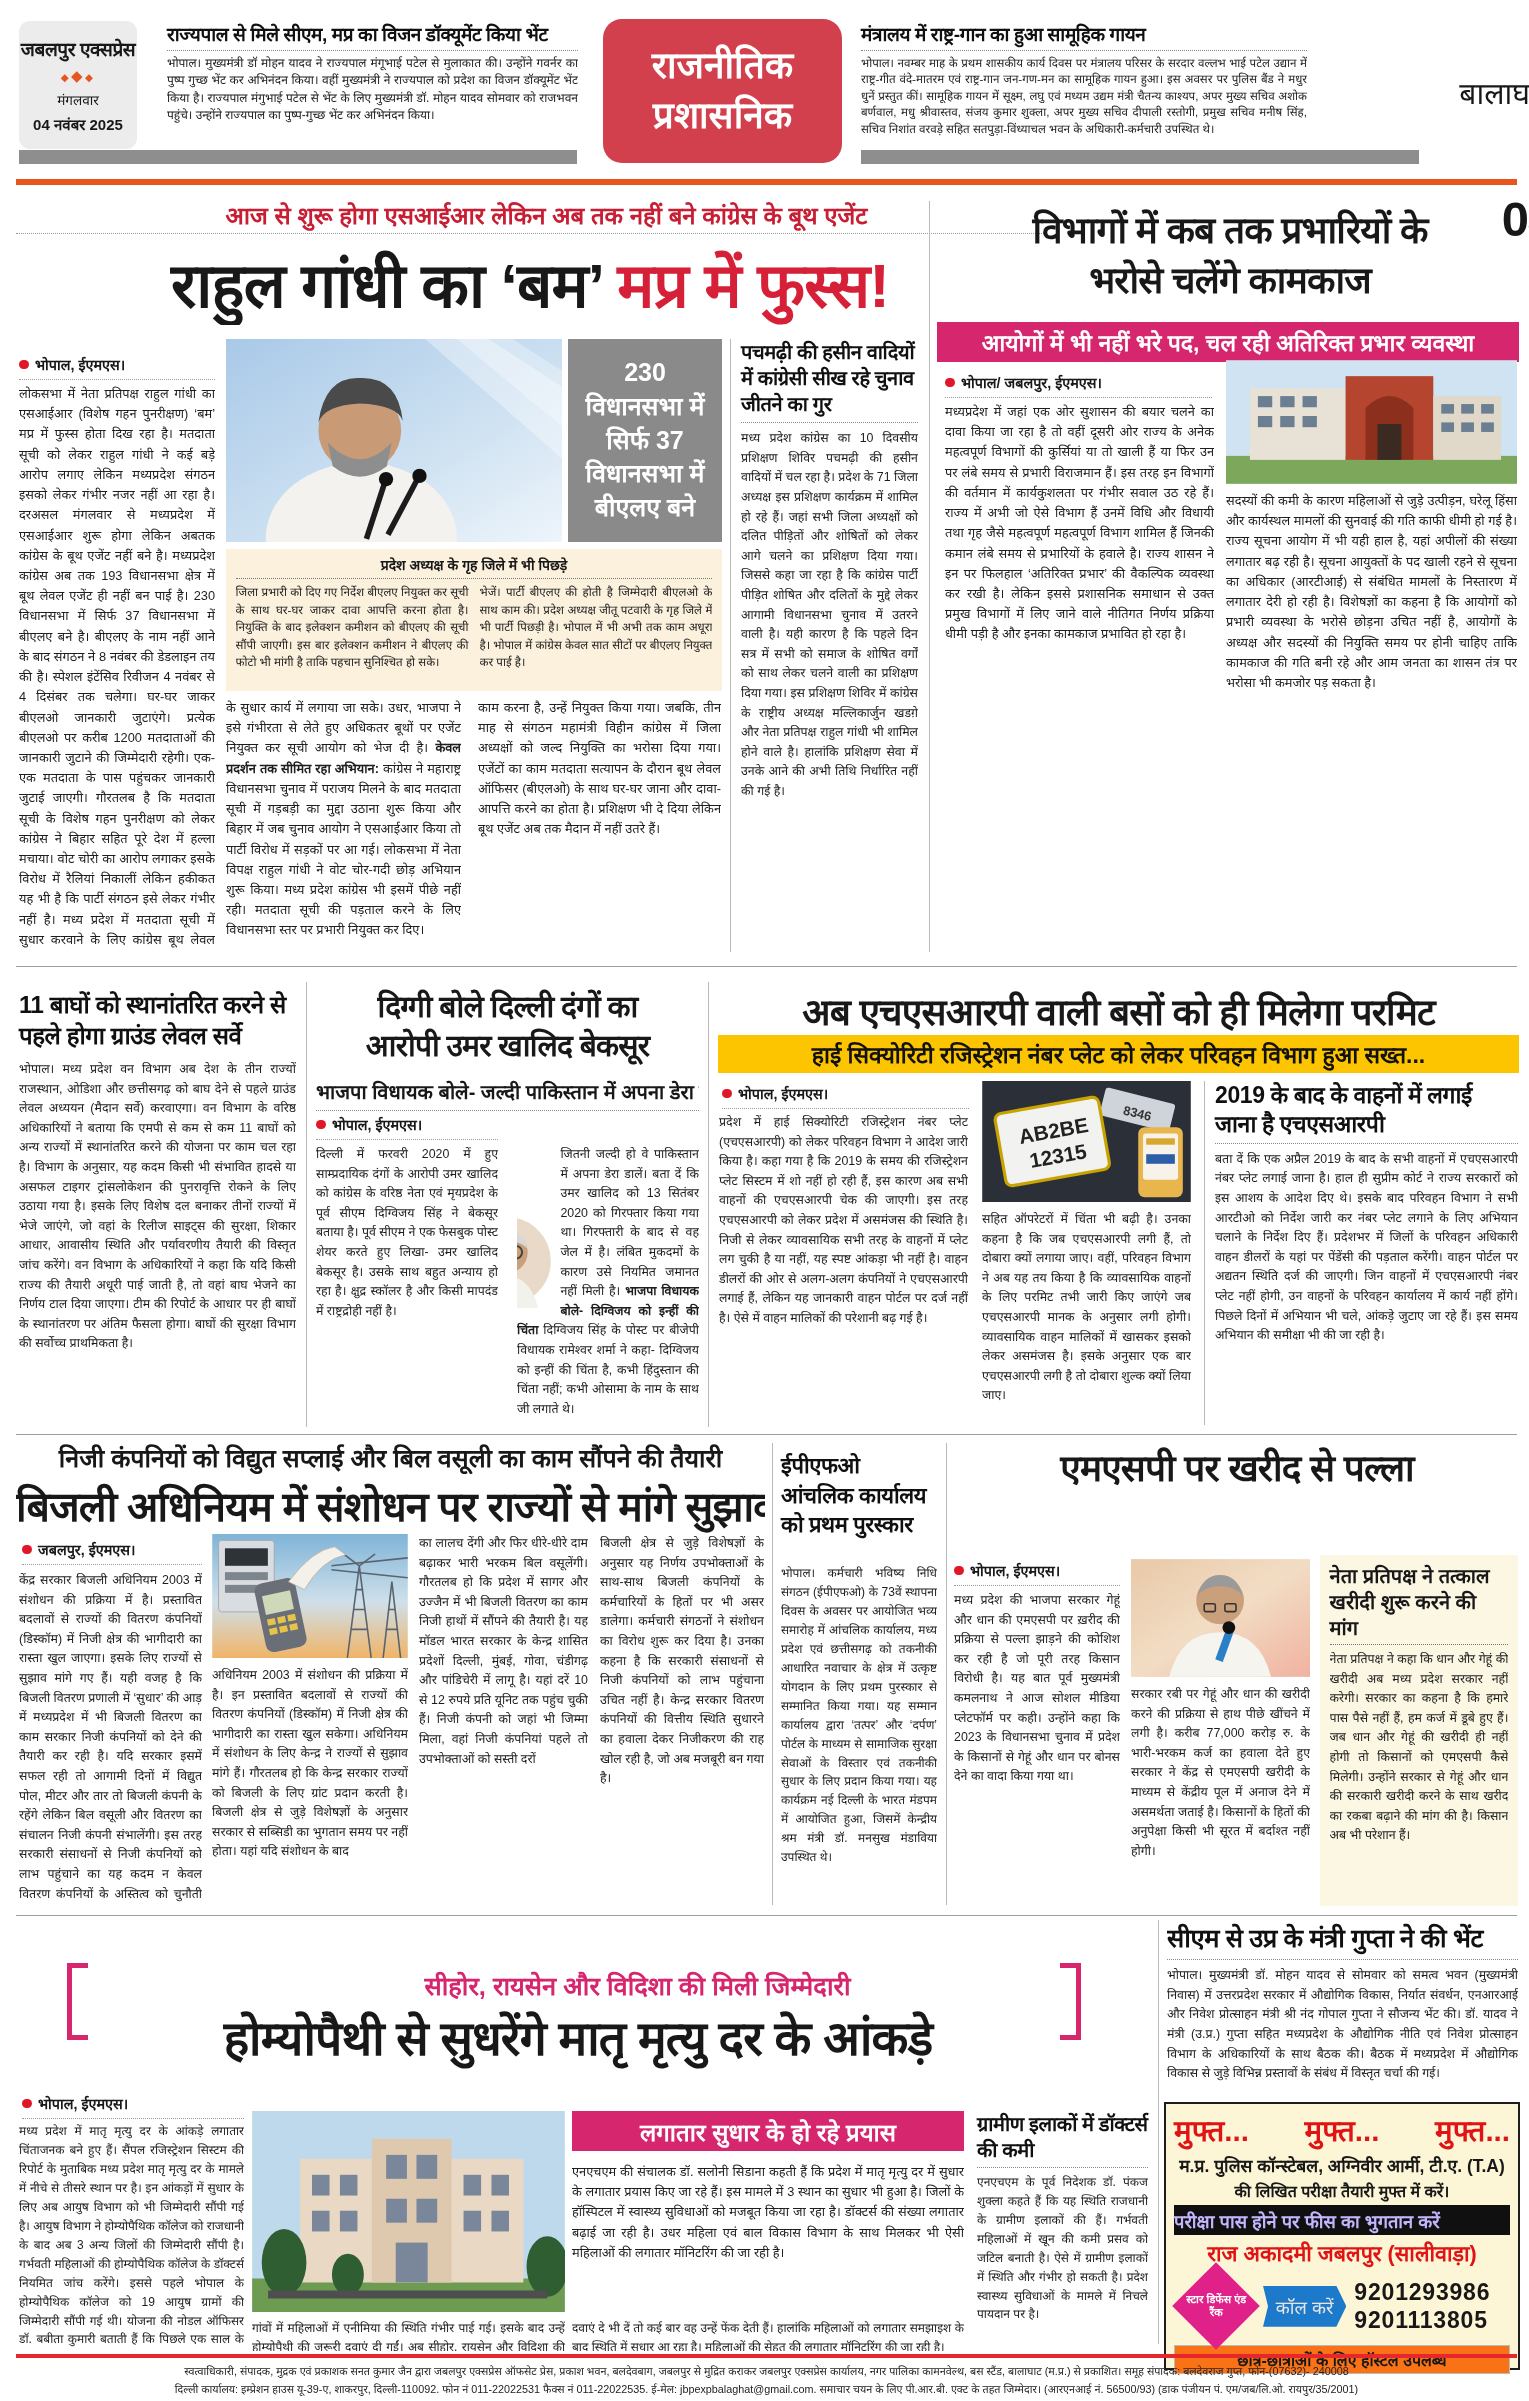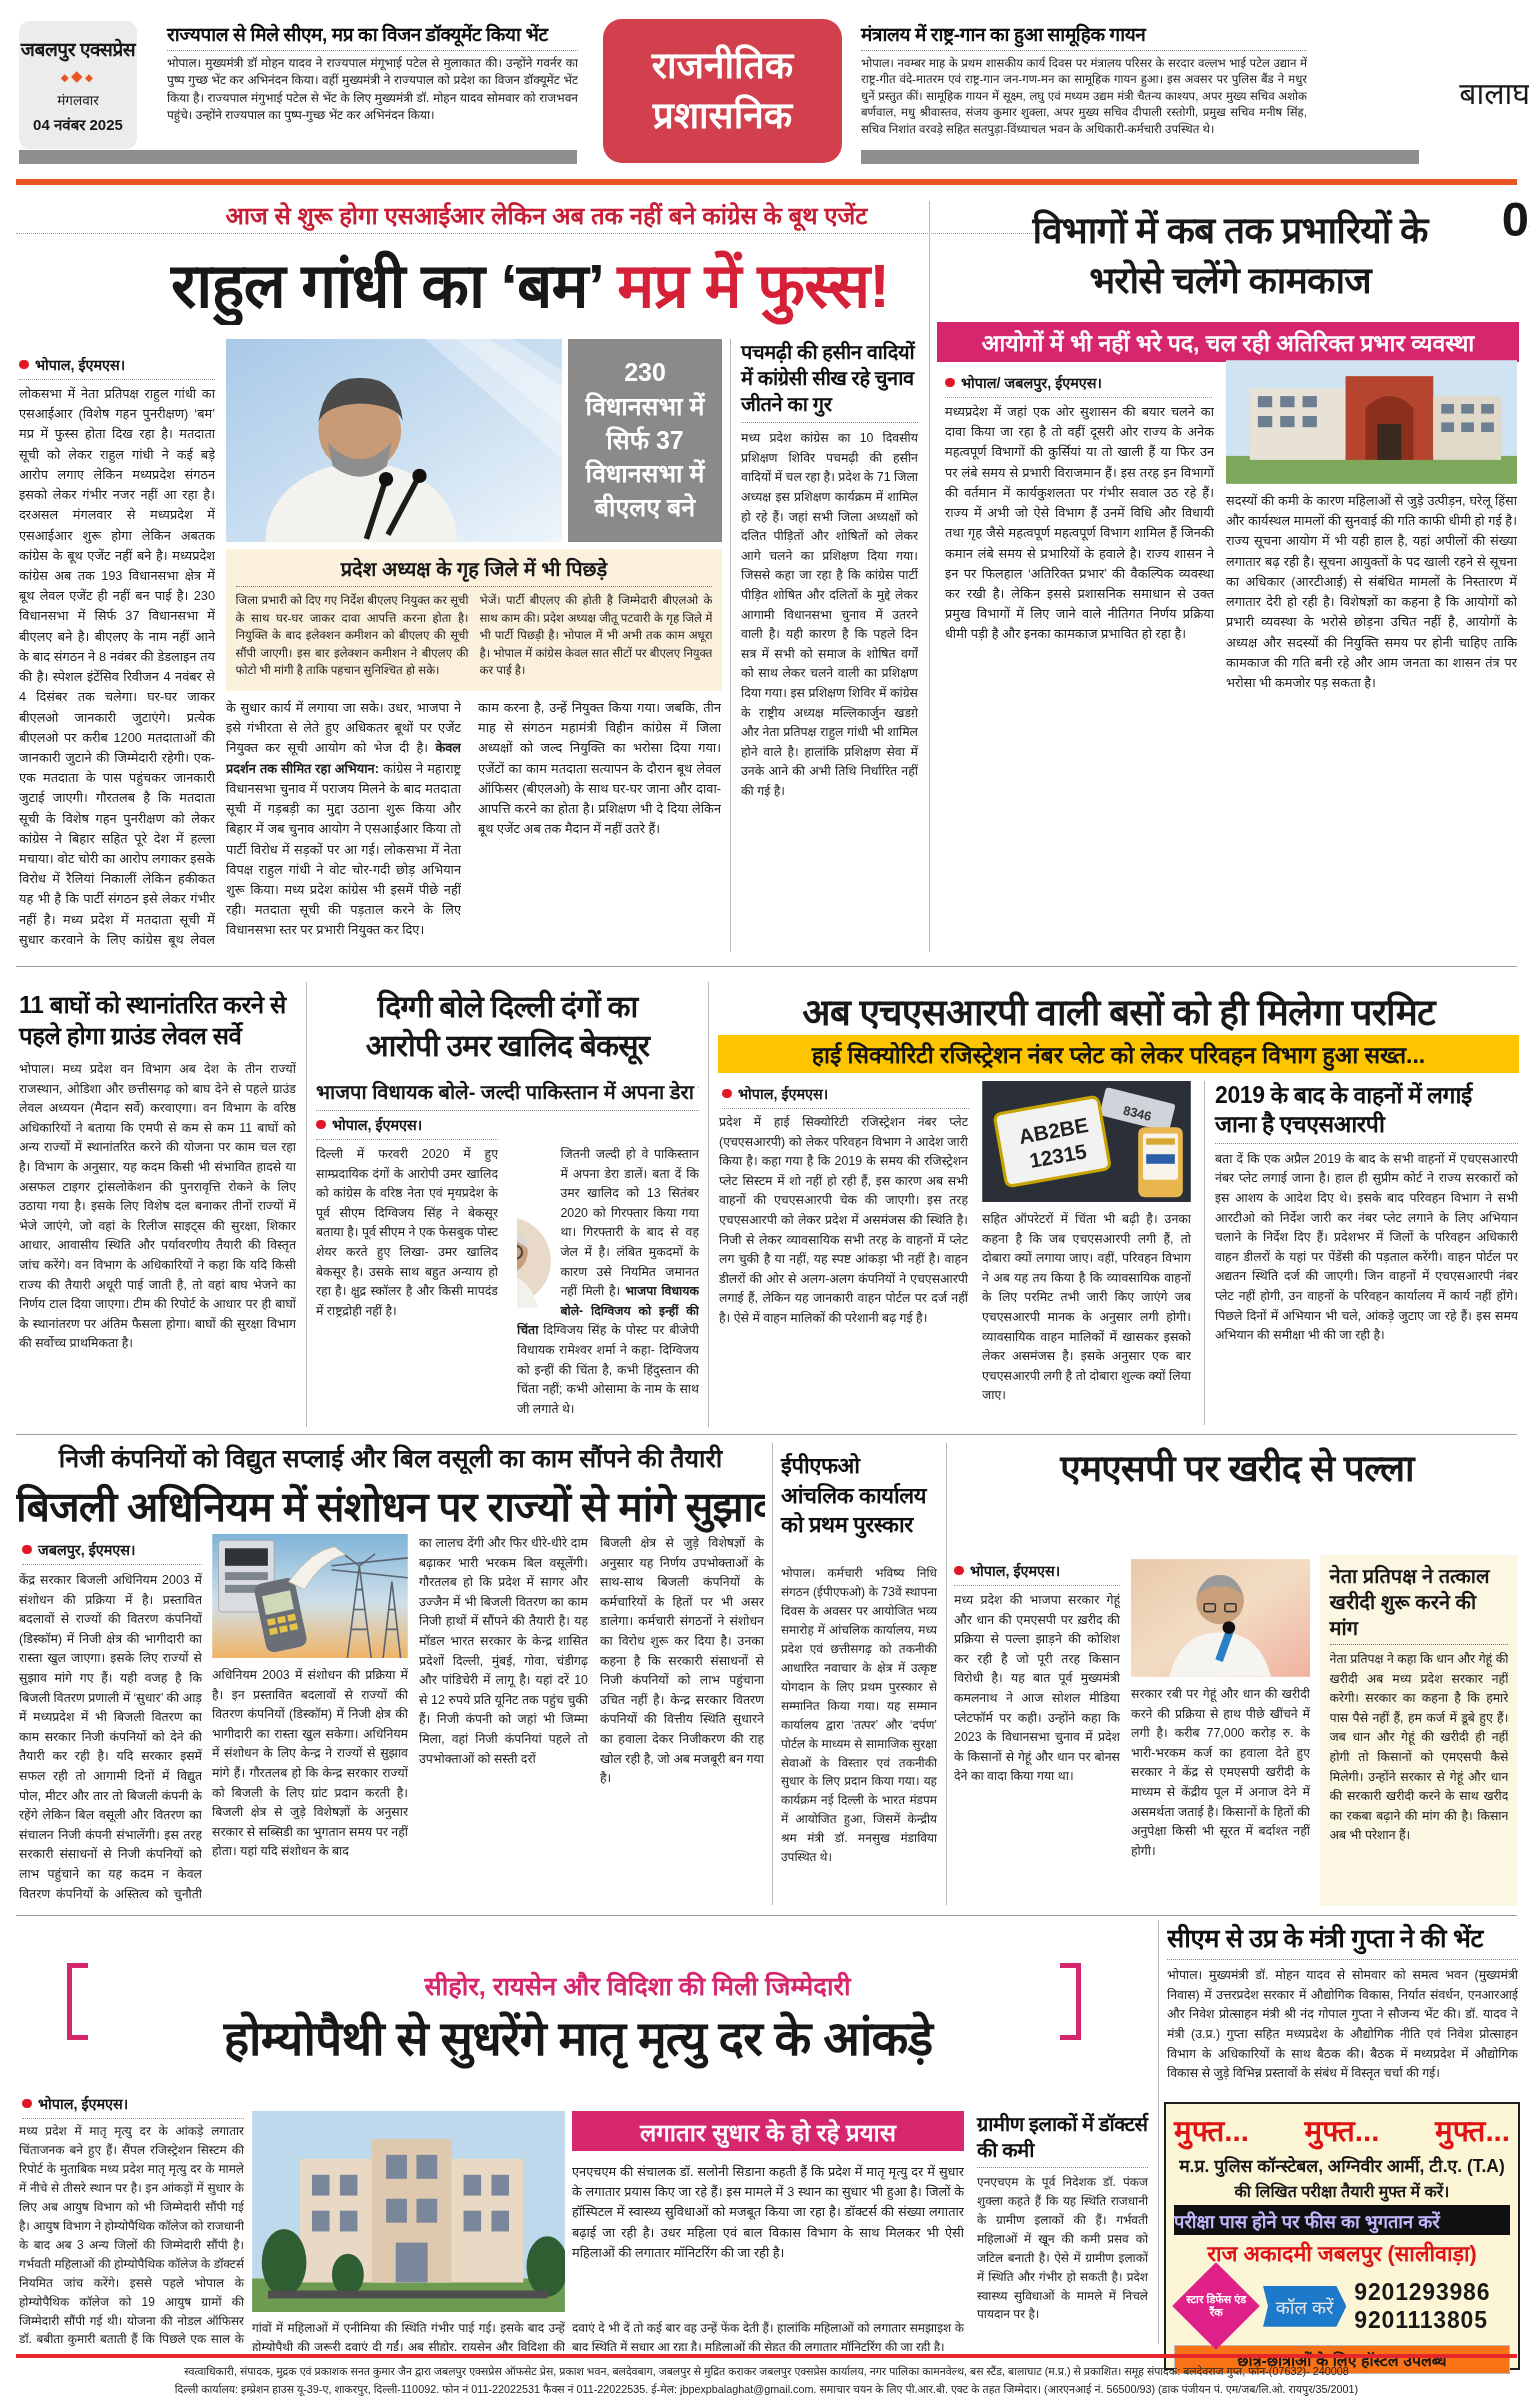--- a/index.html
+++ b/index.html
@@ -113,21 +113,21 @@
     <rect x="196" y="180" width="7" height="75" transform="rotate(18 200 180)" fill="#1c1c1c"></rect>
     <rect x="236" y="178" width="7" height="77" transform="rotate(28 240 178)" fill="#1c1c1c"></rect>
     <circle cx="201" cy="176" r="9" fill="#111"></circle>
     <circle cx="243" cy="172" r="9" fill="#111"></circle>
   </svg>
 
   <div class="abs" style="left:568px;top:339px;width:154px;height:203px;background:#8a8a8a;color:#fff;display:flex;align-items:center;justify-content:center;
        font-weight:bold;font-size:25px;line-height:1.35;text-align:center;padding:0 11px;box-sizing:border-box;">230 विधानसभा में सिर्फ 37 विधानसभा में बीएलए बने</div>
 
   <div class="abs" style="left:226px;top:549px;width:496px;height:142px;background:#fbf1dd;box-sizing:border-box;padding:6.4px 9.6px;">
-    <div class="boxhead center" style="font-size:20px;">प्रदेश अध्यक्ष के गृह जिले में भी पिछड़े</div>
+    <div class="boxhead center" style="font-size:14px;">प्रदेश अध्यक्ष के गृह जिले में भी पिछड़े</div>
     <div style="display:flex;gap:11px;">
       <div class="smalltxt" style="width:50%;height:94px;font-size:11.6px;">जिला प्रभारी को दिए गए निर्देश बीएलए नियुक्त कर सूची के साथ घर-घर जाकर दावा आपत्ति करना होता है। नियुक्ति के बाद इलेक्शन कमीशन को बीएलए की सूची सौंपी जाएगी। इस बार इलेक्शन कमीशन ने बीएलए की फोटो भी मांगी है ताकि पहचान सुनिश्चित हो सके।</div>
       <div class="smalltxt" style="width:50%;height:94px;font-size:11.6px;">भेजें। पार्टी बीएलए की होती है जिम्मेदारी बीएलओ के साथ काम की। प्रदेश अध्यक्ष जीतू पटवारी के गृह जिले में भी पार्टी पिछड़ी है। भोपाल में भी अभी तक काम अधूरा है। भोपाल में कांग्रेस केवल सात सीटों पर बीएलए नियुक्त कर पाई है।</div>
     </div>
   </div>
 
   <div class="abs bodytxt" style="left:226px;top:698px;width:235px;height:254px;">
     <span>के सुधार कार्य में लगाया जा सके। उधर, भाजपा ने इसे गंभीरता से लेते हुए अधिकतर बूथों पर एजेंट नियुक्त कर सूची आयोग को भेज दी है। </span><span class="bold">केवल प्रदर्शन तक सीमित रहा अभियान: </span><span>कांग्रेस ने महाराष्ट्र विधानसभा चुनाव में पराजय मिलने के बाद मतदाता सूची में गड़बड़ी का मुद्दा उठाना शुरू किया और बिहार में जब चुनाव आयोग ने एसआईआर किया तो पार्टी विरोध में सड़कों पर आ गई। लोकसभा में नेता विपक्ष राहुल गांधी ने वोट चोर-गदी छोड़ अभियान शुरू किया। मध्य प्रदेश कांग्रेस भी इसमें पीछे नहीं रही। मतदाता सूची की पड़ताल करने के लिए विधानसभा स्तर पर प्रभारी नियुक्त कर दिए।</span>
   </div>
   <div class="abs bodytxt" style="left:478px;top:698px;width:243px;height:254px;">काम करना है, उन्हें नियुक्त किया गया। जबकि, तीन माह से संगठन महामंत्री विहीन कांग्रेस में जिला अध्यक्षों को जल्द नियुक्ति का भरोसा दिया गया। एजेंटों का काम मतदाता सत्यापन के दौरान बूथ लेवल ऑफिसर (बीएलओ) के साथ घर-घर जाना और दावा-आपत्ति करने का होता है। प्रशिक्षण भी दे दिया लेकिन बूथ एजेंट अब तक मैदान में नहीं उतरे हैं।</div>

